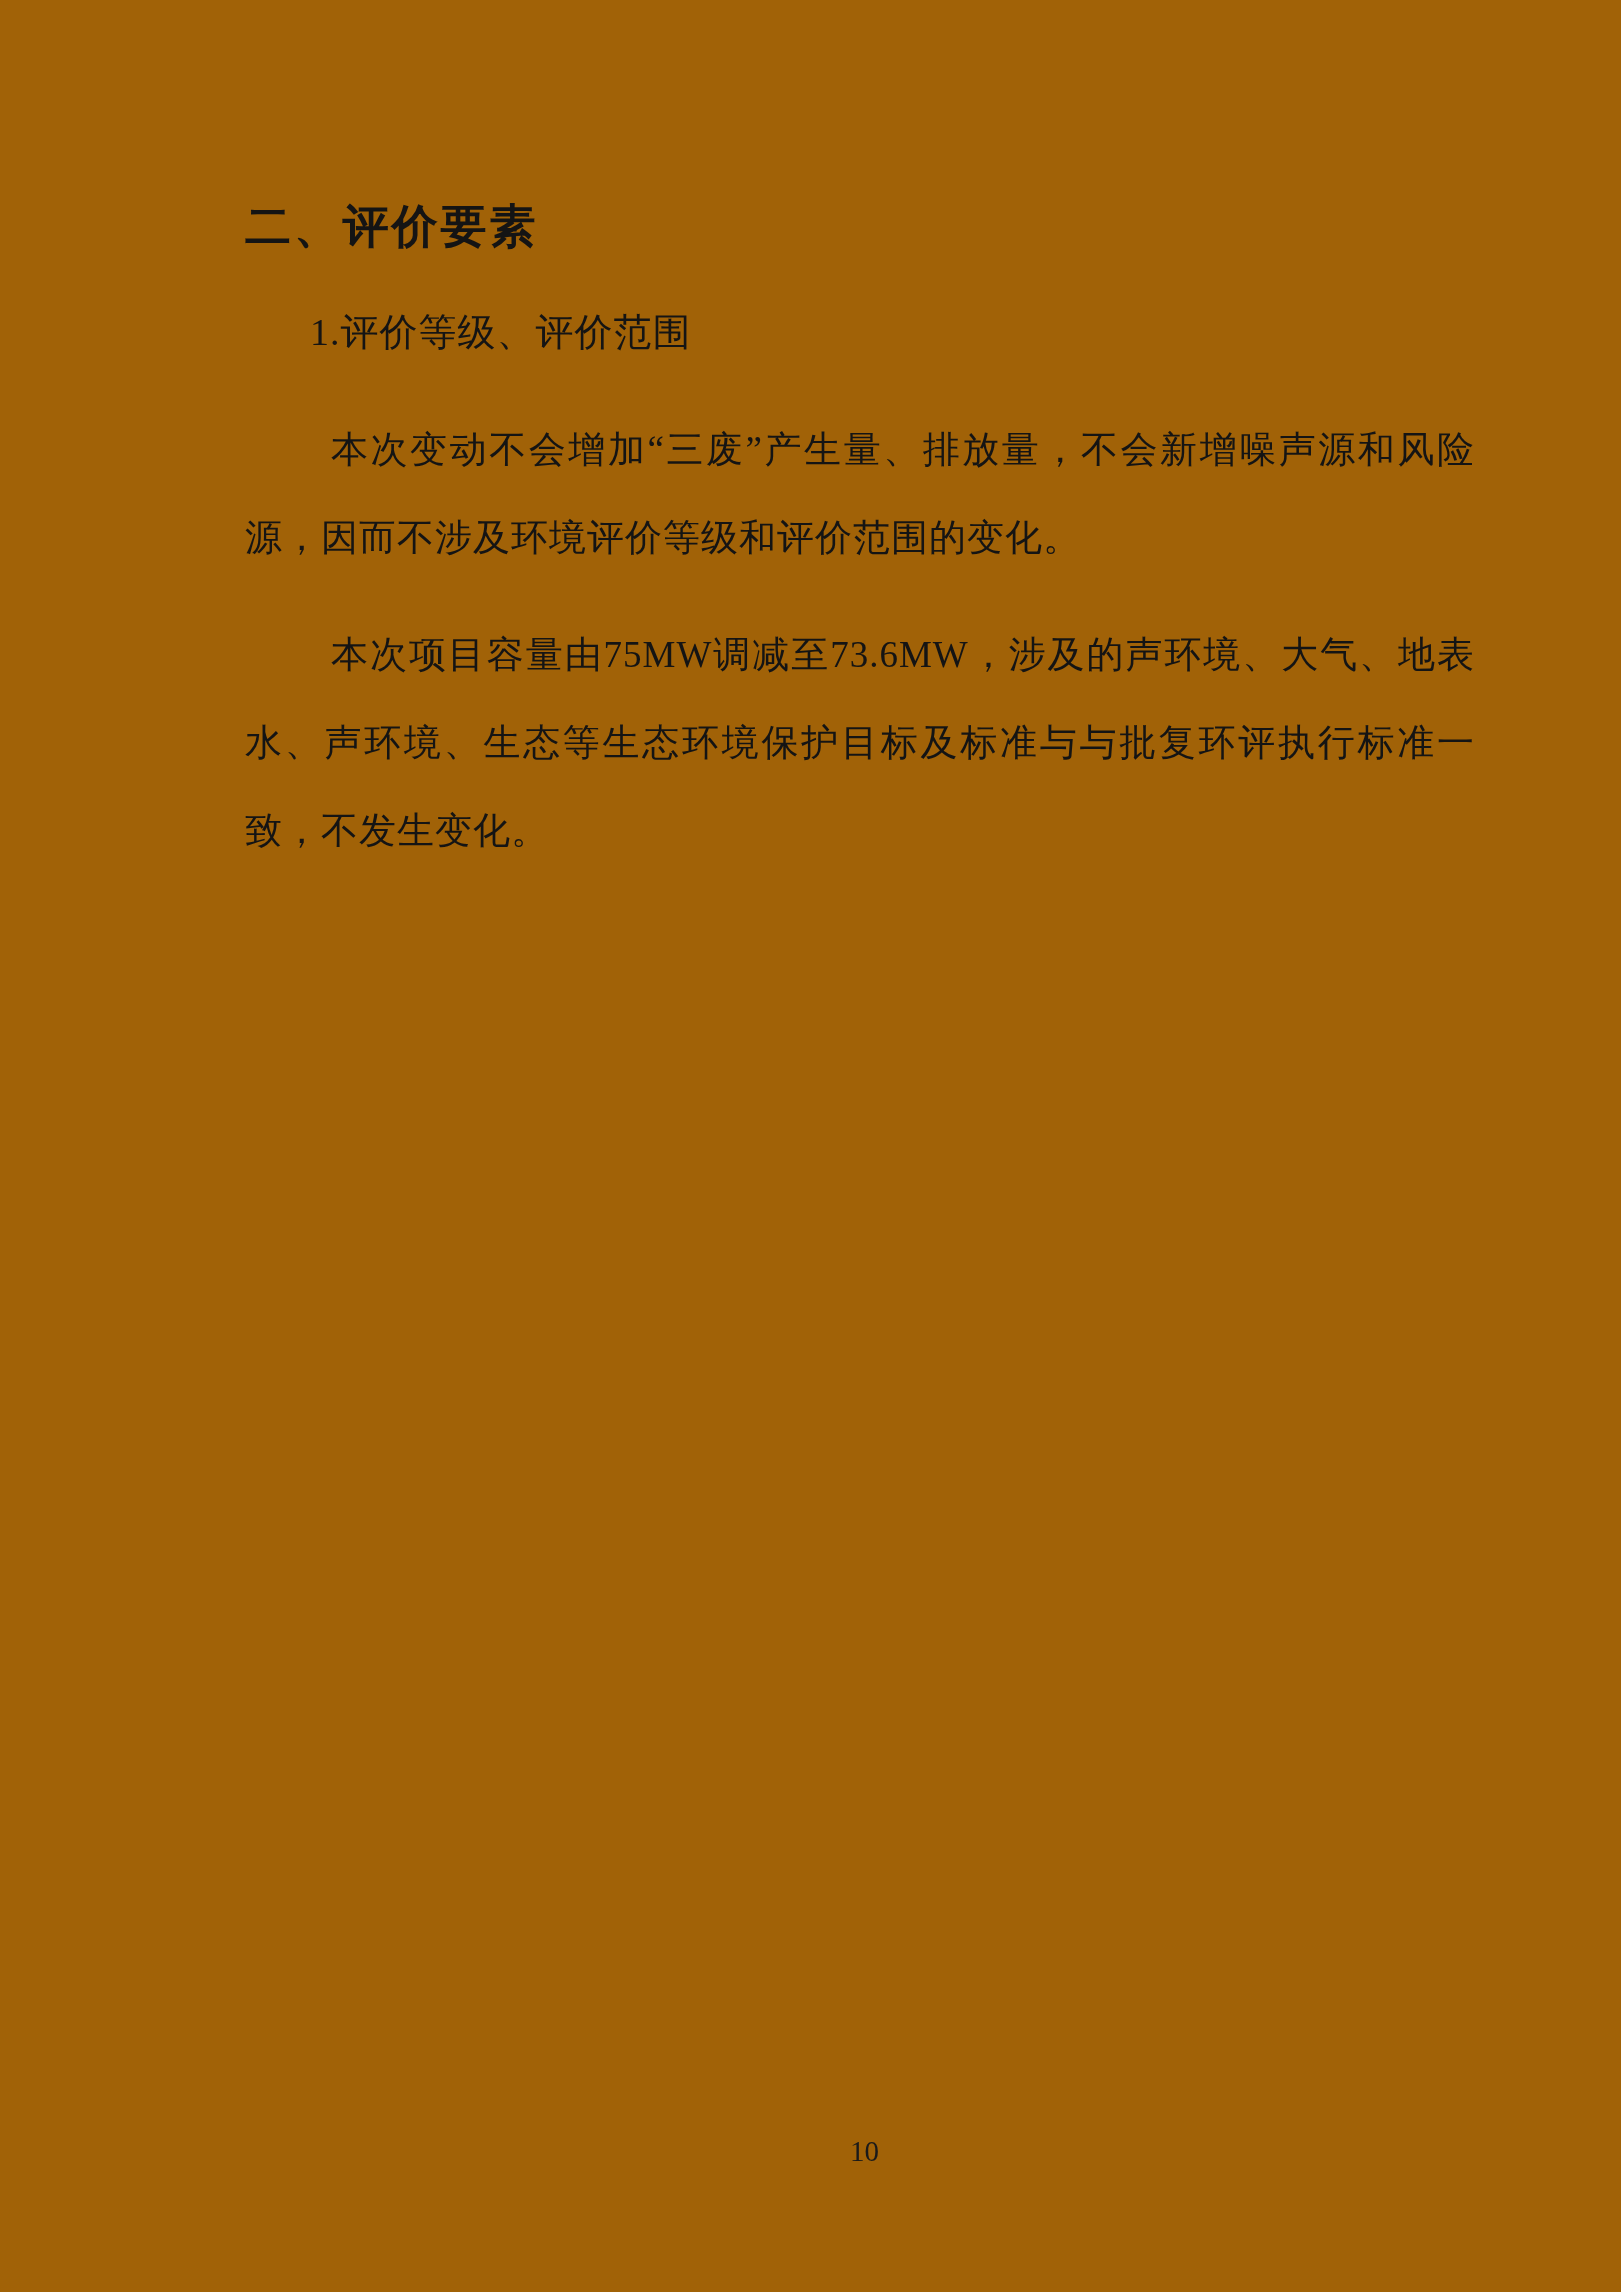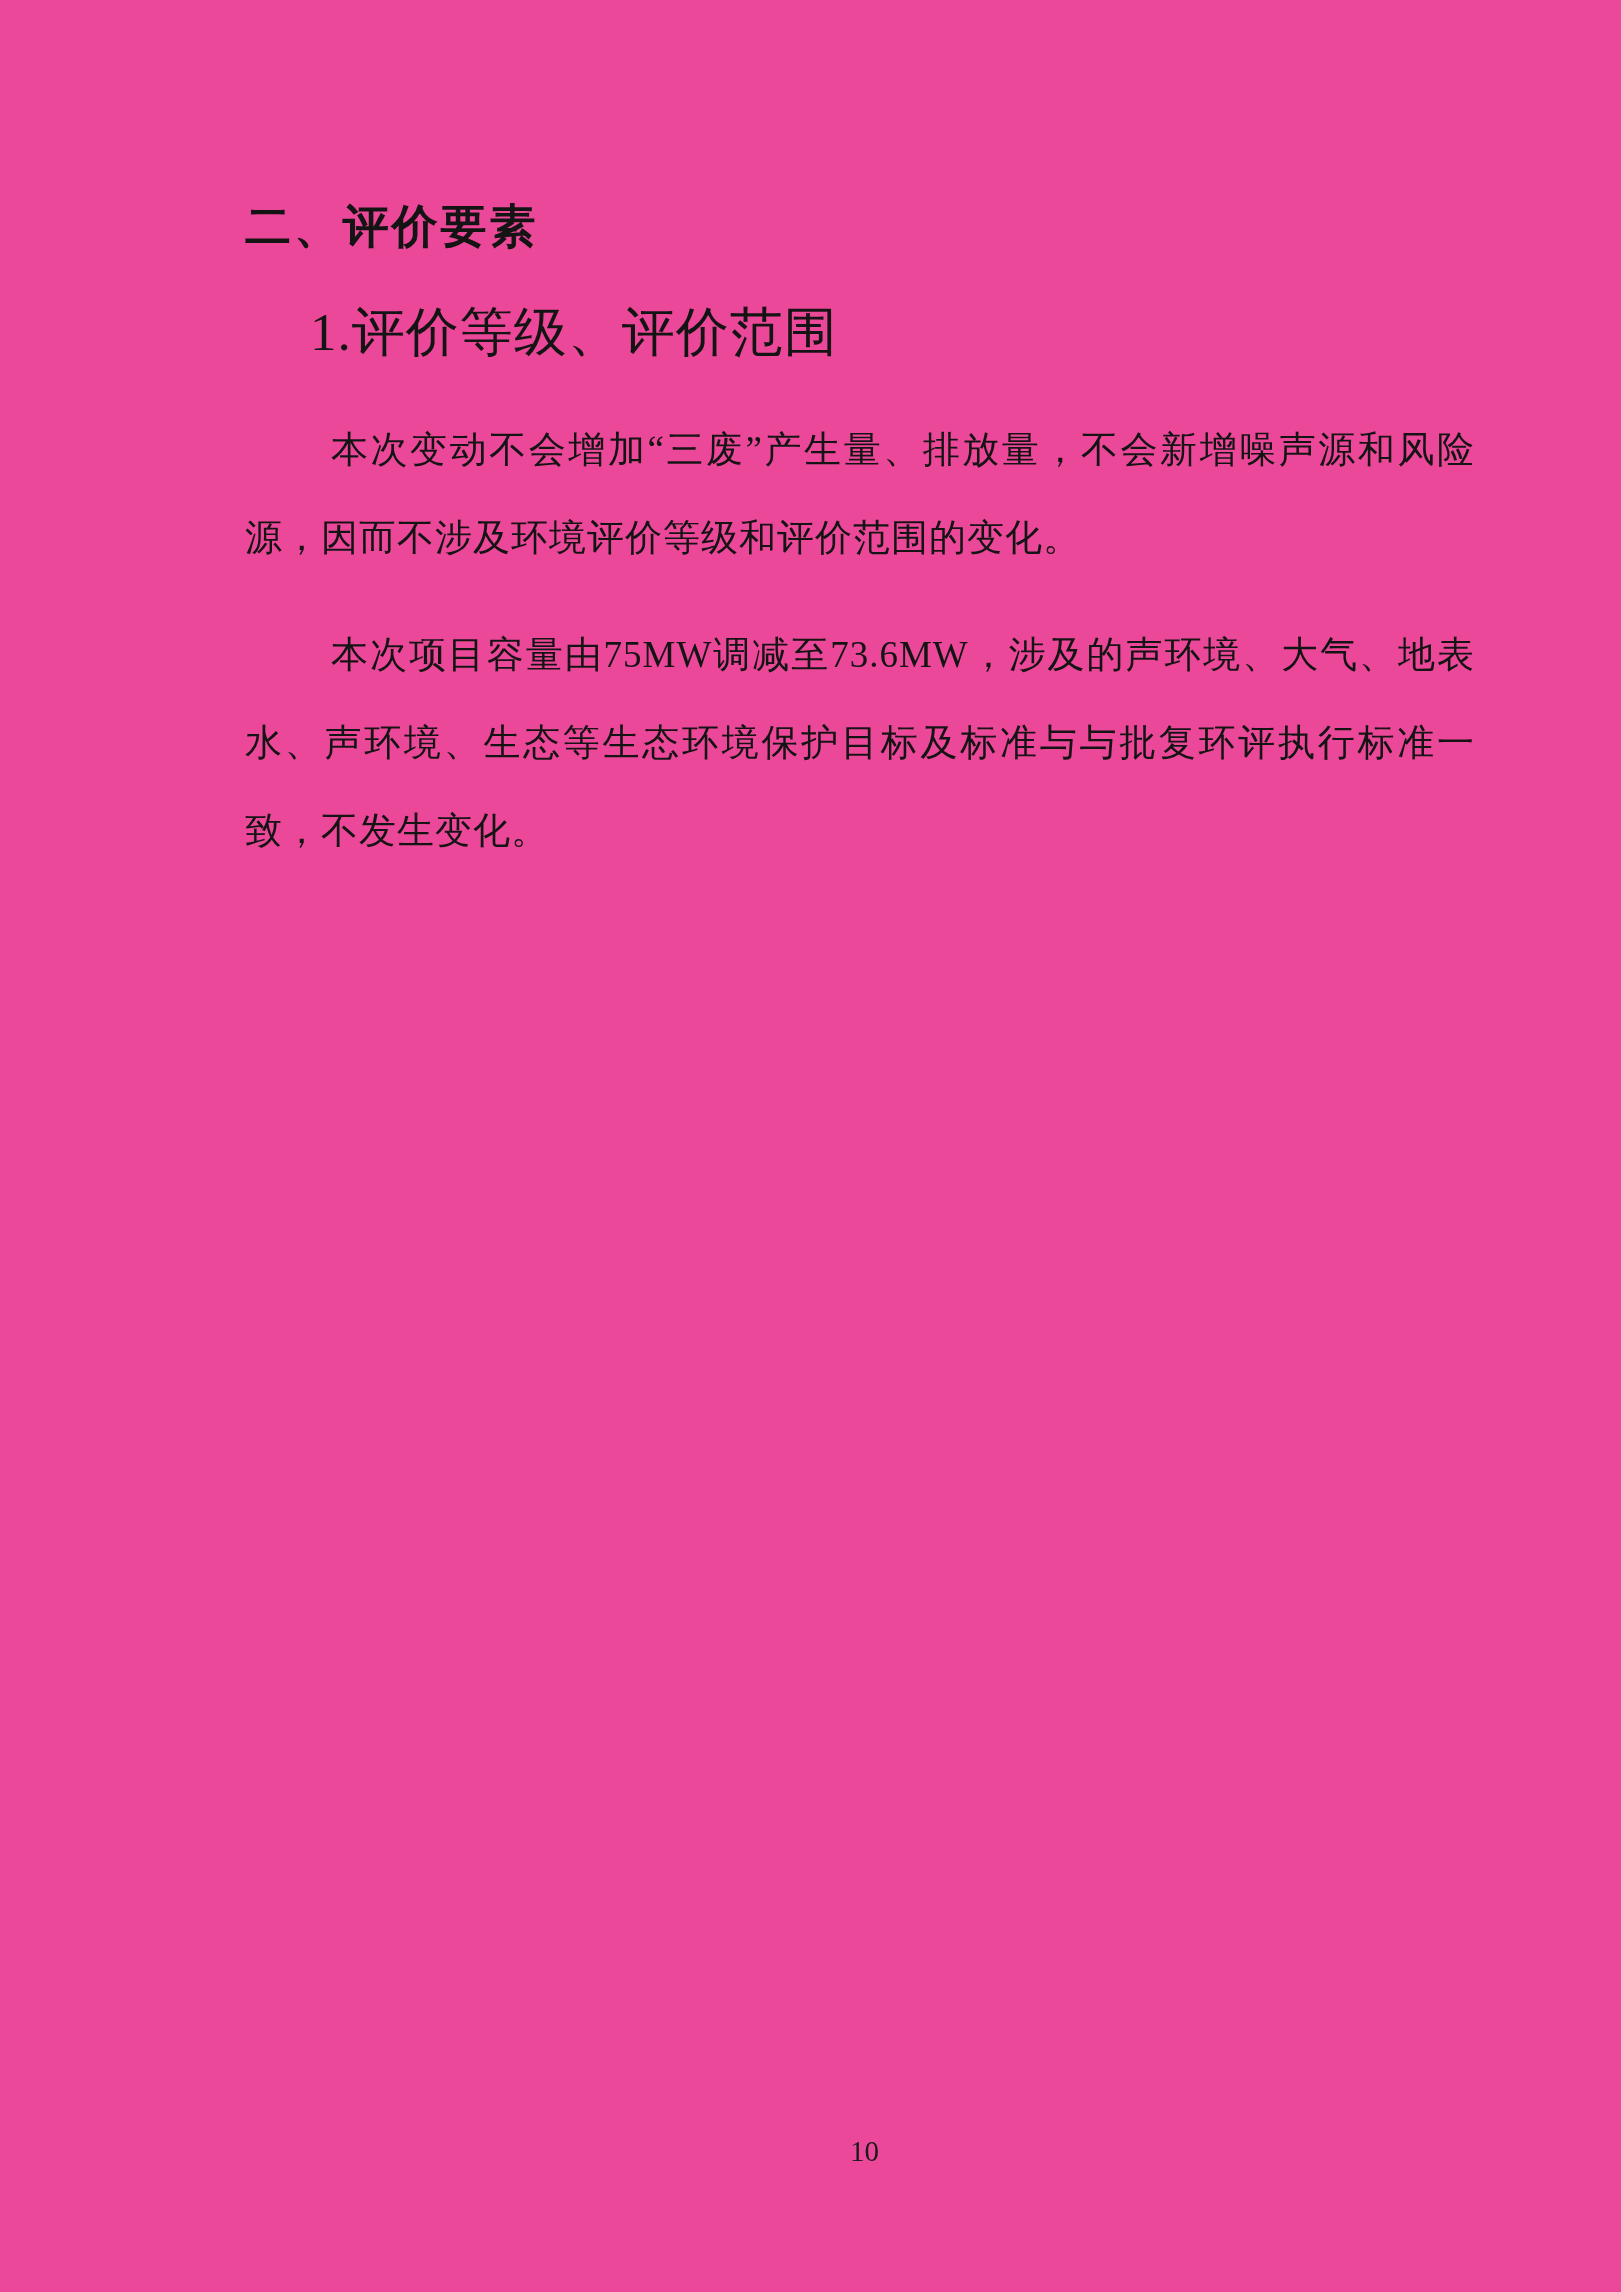--- a/index.html
+++ b/index.html
@@ -11,37 +11,37 @@
     width: 1621px;
     height: 2293px;
     position: relative;
     font-family: "Liberation Serif", "DejaVu Serif", serif;
     color: #141414;
     overflow: hidden;
   }
   .page {
     position: absolute;
     inset: 0;
-    background: #ec4899;
+    background: #a16207;
   }
   .content {
     position: absolute;
     left: 245px;
     top: 198px;
     width: 1230px;
   }
   .doc-heading {
     font-size: 46px;
     font-weight: bold;
     line-height: 57px;
     letter-spacing: 2.9px;
     margin: 0 0 49px 0;
   }
   .doc-subheading {
-    font-size: 53px;
+    font-size: 38px;
     font-weight: normal;
     line-height: 57px;
     margin: 0 0 45px 0;
     text-indent: 65px;
     letter-spacing: 1px;
   }
   .doc-paragraph {
     font-size: 37px;
     line-height: 88px;
     margin: 0 0 29px 0;

